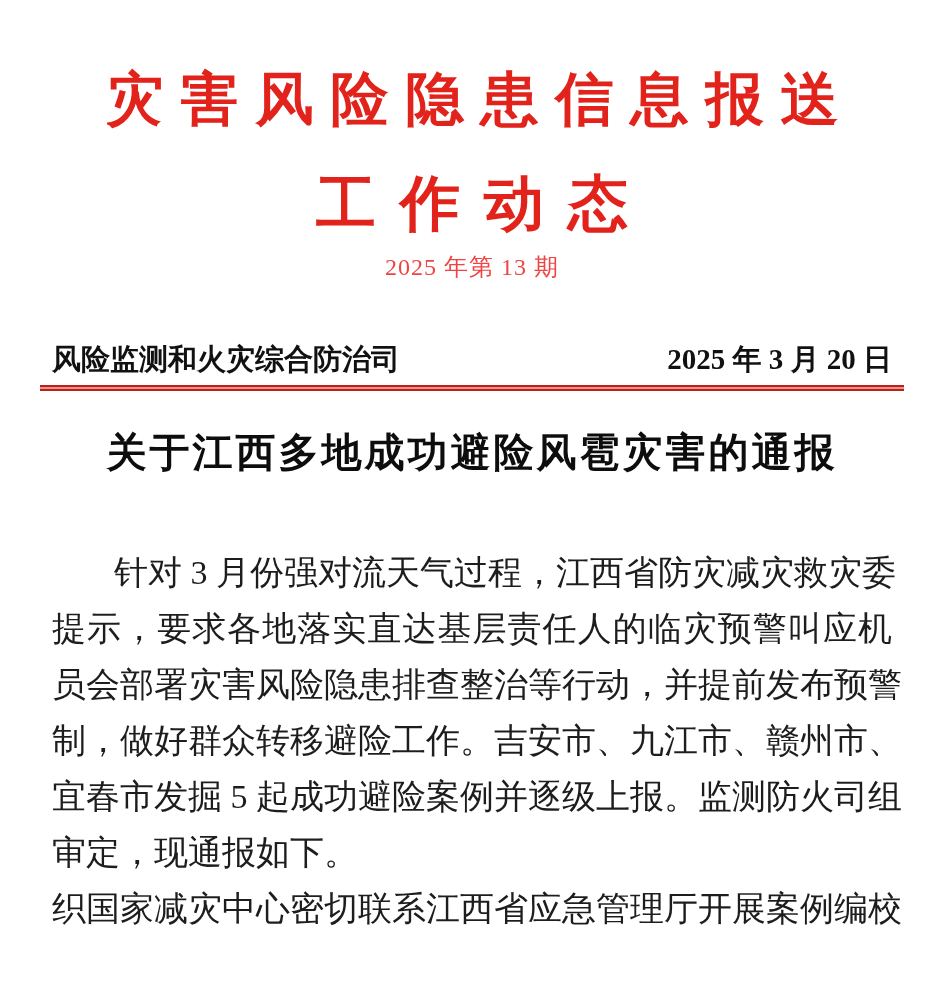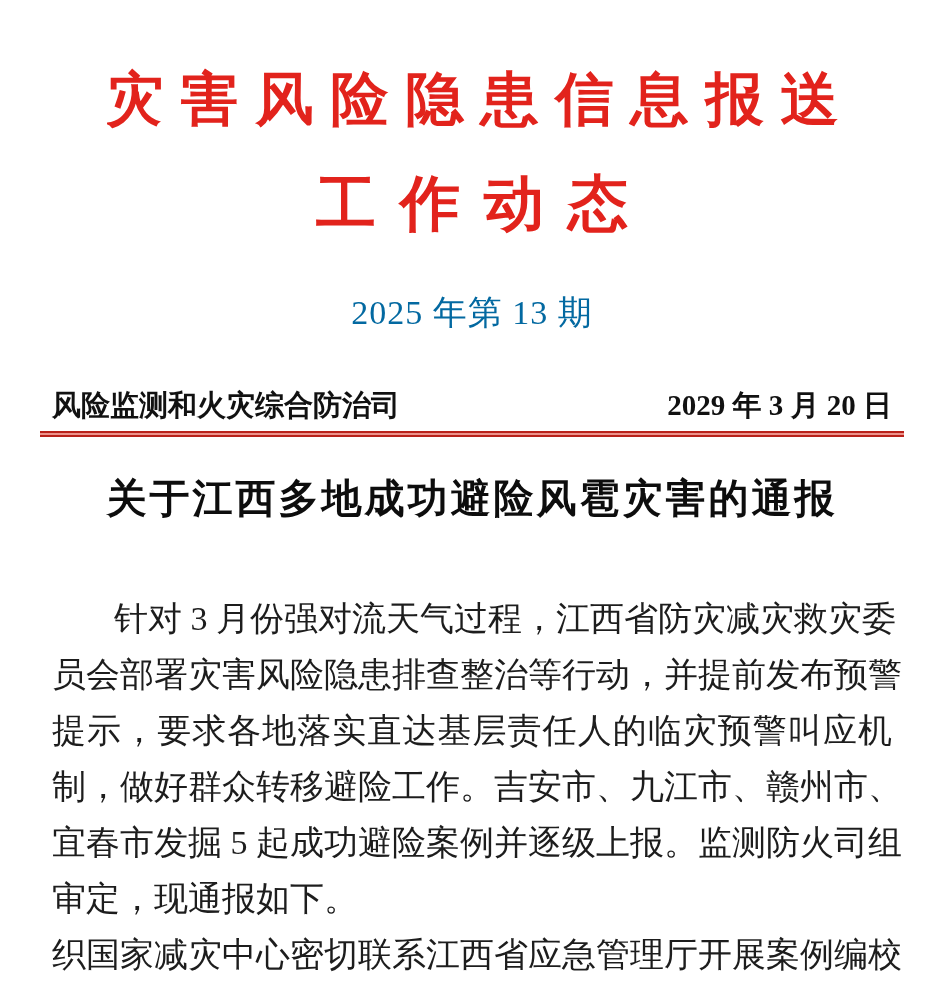--- a/index.html
+++ b/index.html
@@ -33,24 +33,23 @@
     text-align: center;
     color: #e2231c;
     font-size: 60px;
     line-height: 92px;
     font-weight: bold;
     letter-spacing: 24px;
     padding-left: 24px;
     white-space: nowrap;
   }
   .issue-line {
-    margin-top: 46px;
     text-align: center;
-    color: #0369a1;
-    font-size: 34px;
+    color: #ef4444;
+    font-size: 24px;
     line-height: 34px;
     letter-spacing: 1px;
   }
   
   .info-bar {
     margin-top: 58px;
     display: flex;
     justify-content: space-between;
     align-items: flex-start;
     padding: 0 12px;
@@ -106,30 +105,30 @@
 <div class="page">
 
   <div class="masthead">
     <div class="masthead-line1">灾害风险隐患信息报送</div>
     <div class="masthead-line2">工作动态</div>
     <div class="issue-line">2025 年第 13 期</div>
   </div>
 
   <div class="info-bar">
     <span class="department">风险监测和火灾综合防治司</span>
-    <span class="date">2029 年 3 月 20 日</span>
+    <span class="date">2025 年 3 月 20 日</span>
   </div>
 
   <div class="red-rule"></div>
 
   <div class="article-title">关于江西多地成功避险风雹灾害的通报</div>
 
   <div class="article-body">
       <div class="body-line first">针对 3 月份强对流天气过程，江西省防灾减灾救灾委</div>
+      <div class="body-line">提示，要求各地落实直达基层责任人的临灾预警叫应机</div>
       <div class="body-line">员会部署灾害风险隐患排查整治等行动，并提前发布预警</div>
-      <div class="body-line">提示，要求各地落实直达基层责任人的临灾预警叫应机</div>
       <div class="body-line">制，做好群众转移避险工作。吉安市、九江市、赣州市、</div>
       <div class="body-line">宜春市发掘 5 起成功避险案例并逐级上报。监测防火司组</div>
       <div class="body-line last">审定，现通报如下。</div>
       <div class="body-line">织国家减灾中心密切联系江西省应急管理厅开展案例编校</div>
     </div>
 
 </div>
 
 </body></html>

